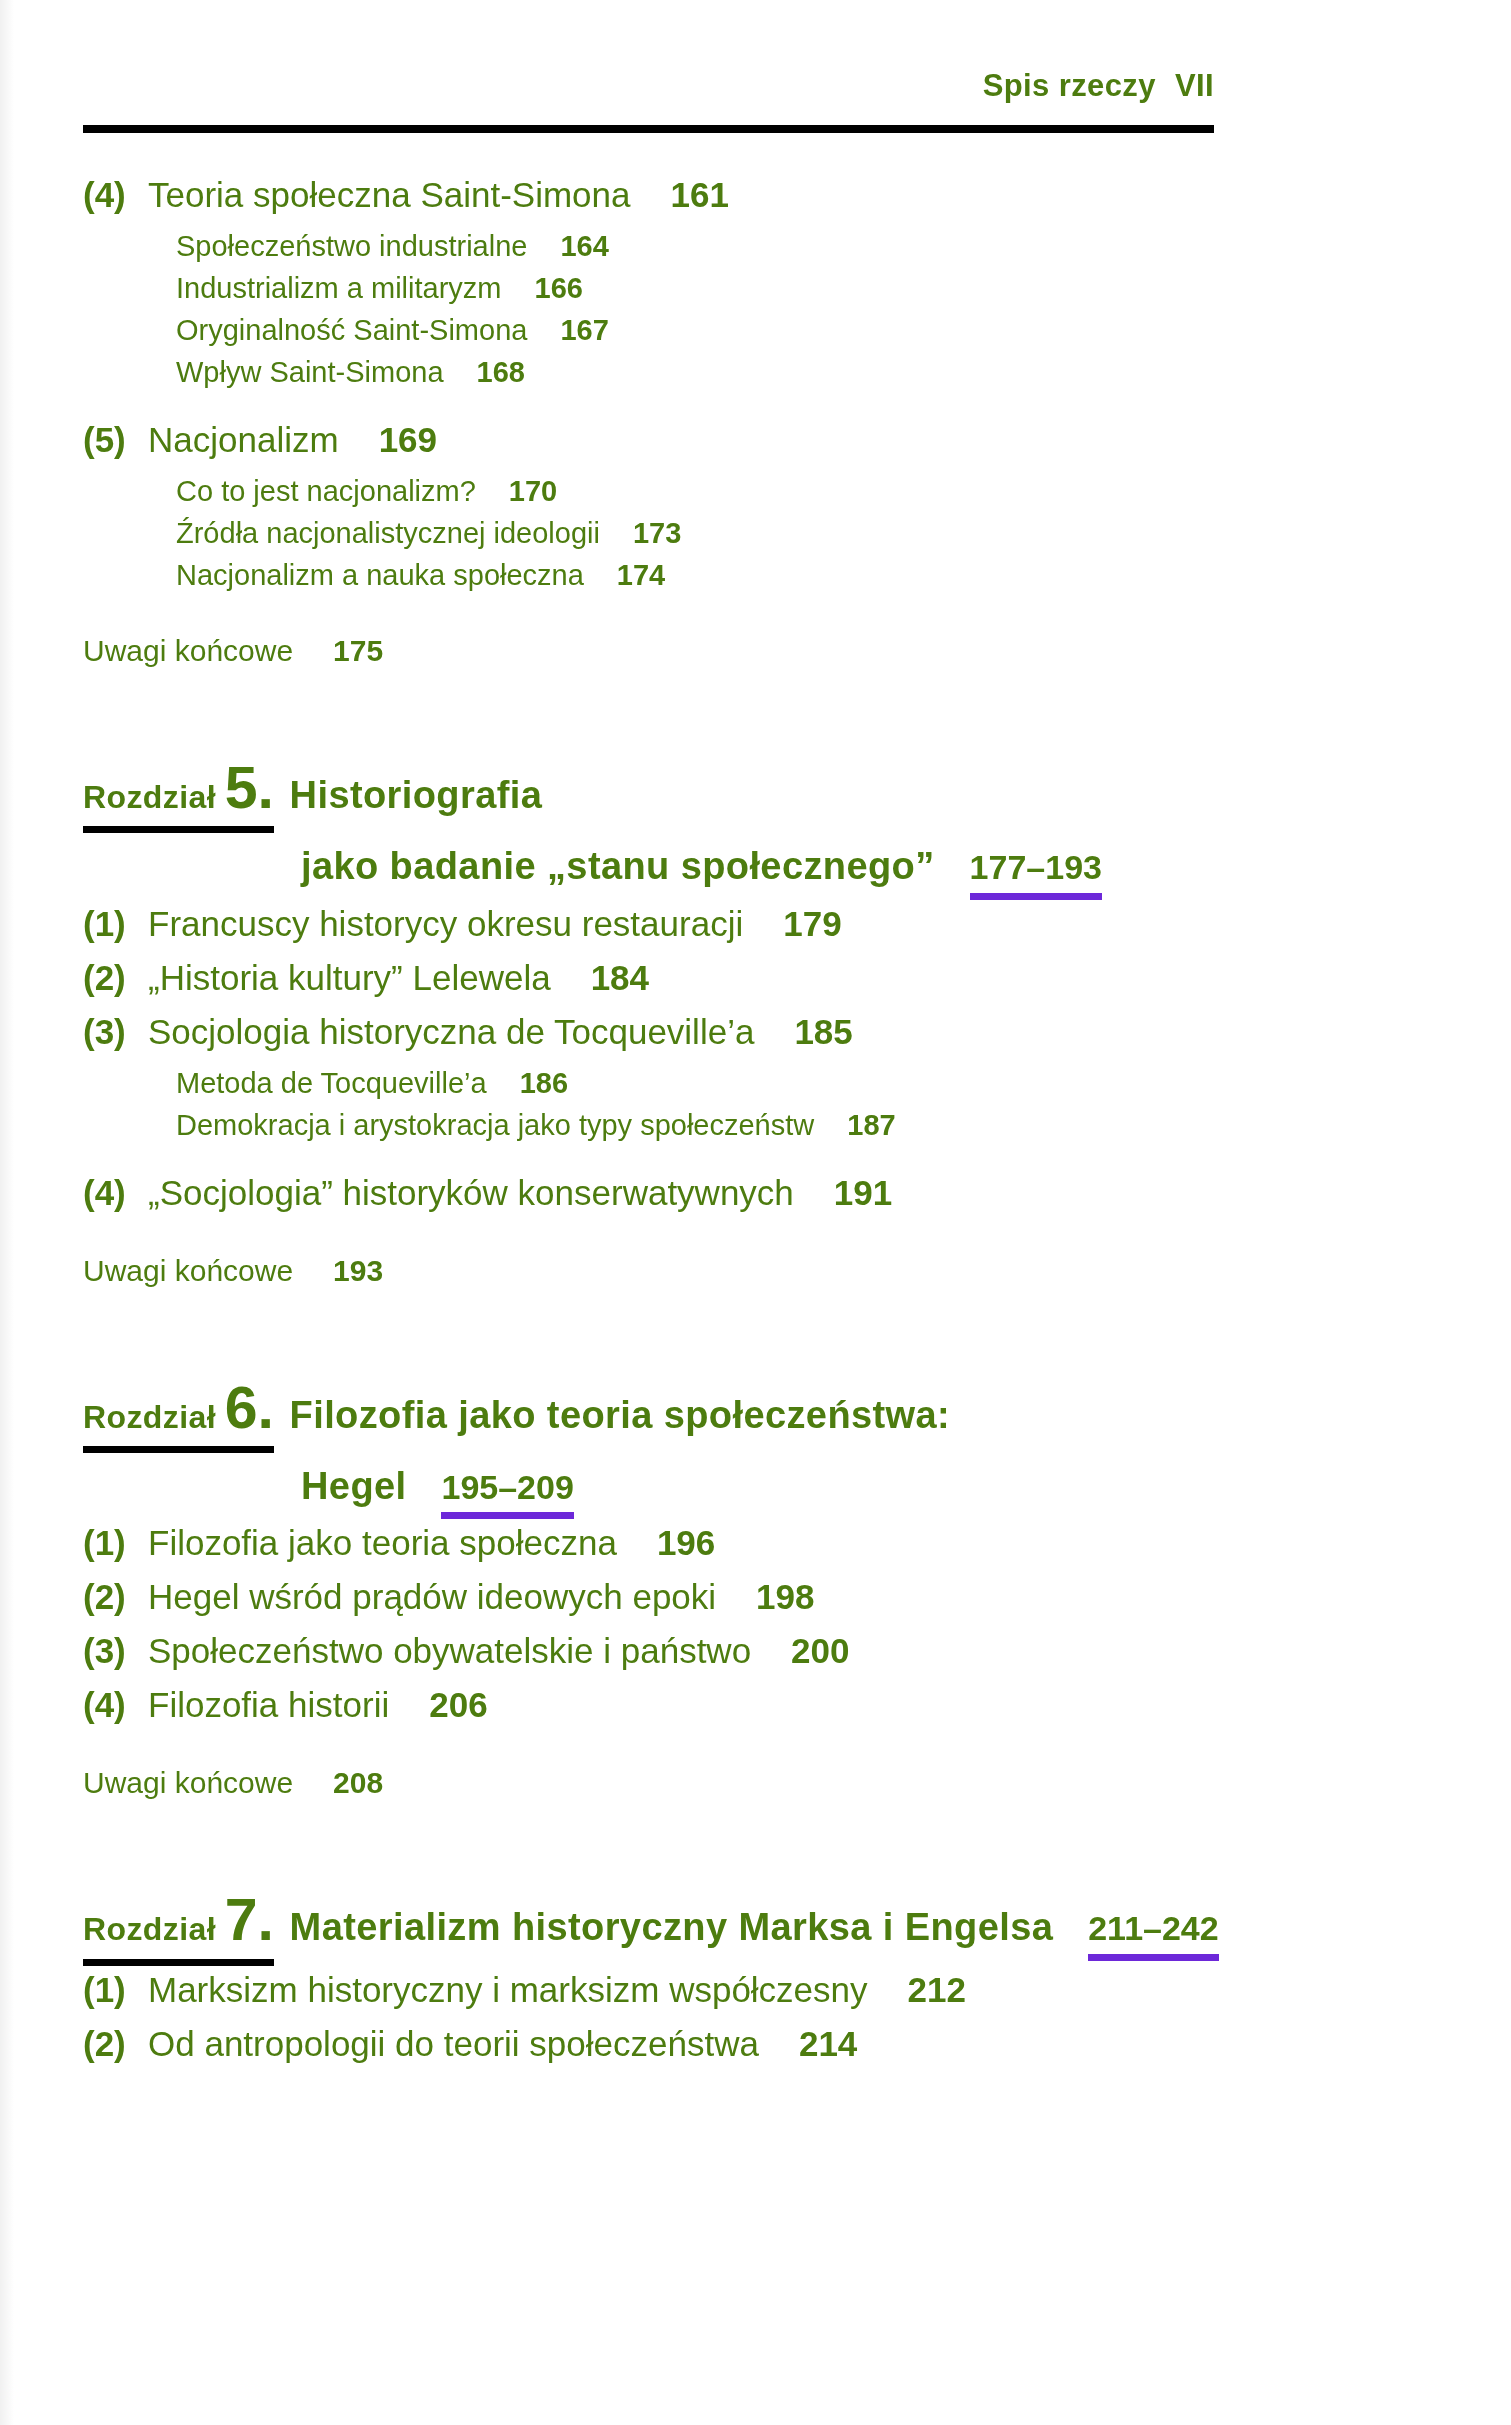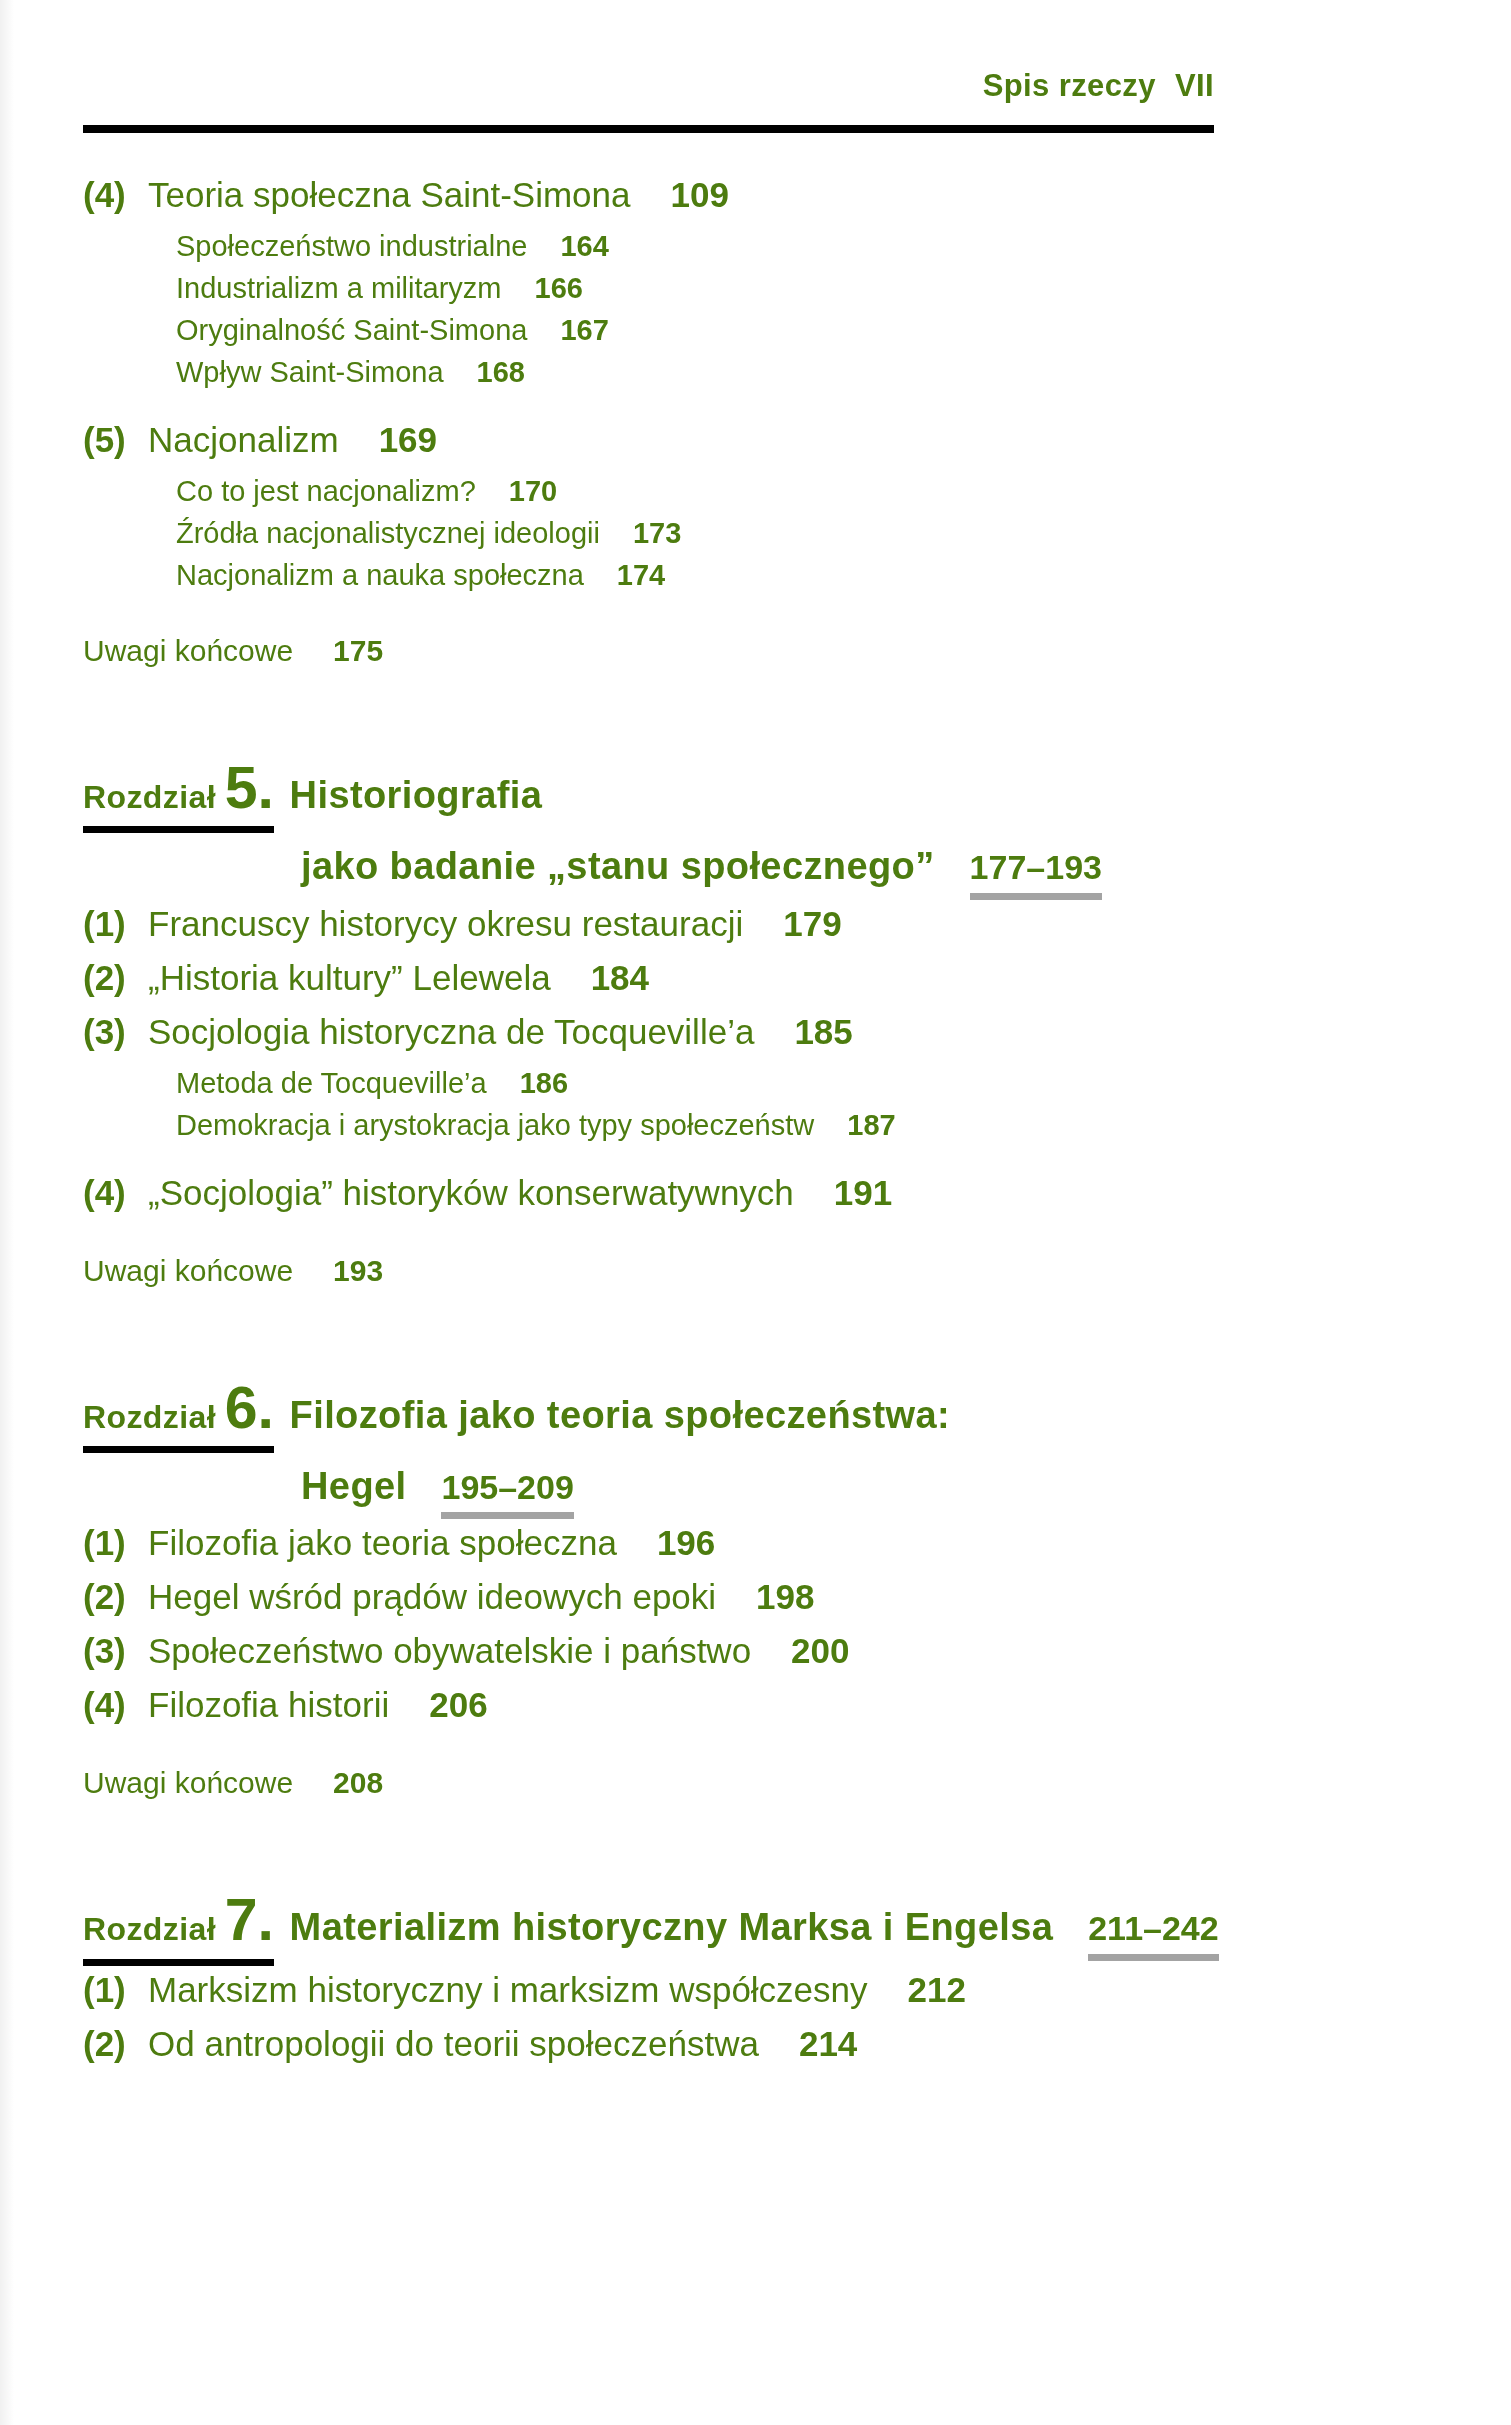--- a/index.html
+++ b/index.html
@@ -72,40 +72,40 @@
   }
   .ch-label { font-size:32px; font-weight:700; letter-spacing:0.4px; }
   .ch-num  { font-size:59px; font-weight:700; margin-left:8.7px; }
   .ch-title { font-size:38px; font-weight:700; margin-left:15.7px; letter-spacing:0.4px; }
   .ch-line2 { margin:12.2px 0 0 218px; white-space:nowrap; }
   .ch-line2 .ch-title2 { font-size:38px; font-weight:700; letter-spacing:0.4px; }
   .ch-pages {
     display:inline-block;
     font-size:34px; font-weight:700;
     margin-left:35px;
-    border-bottom:7px solid #a3a3a3;
+    border-bottom:7px solid #6d28d9;
     padding-bottom:5.2px;
   }
   .chapter .entries { }
 </style>
 </head>
 <body>
 
 <div class="page">
   <div class="content">
 
     <div class="running-head">
       <span>Spis rzeczy</span><span class="roman">VII</span>
     </div>
     <div class="head-rule"></div>
 
     <div class="toc">
 
       <div class="item-l1">
-        <span class="marker">(4)</span><span>Teoria społeczna Saint-Simona</span><span class="pg">109</span>
+        <span class="marker">(4)</span><span>Teoria społeczna Saint-Simona</span><span class="pg">161</span>
       </div>
       <div class="sublist">
         <div class="item-l2"><span>Społeczeństwo industrialne</span><span class="pg">164</span></div>
         <div class="item-l2"><span>Industrializm a militaryzm</span><span class="pg">166</span></div>
         <div class="item-l2"><span>Oryginalność Saint-Simona</span><span class="pg">167</span></div>
         <div class="item-l2"><span>Wpływ Saint-Simona</span><span class="pg">168</span></div>
       </div>
 
       <div class="item-l1">
         <span class="marker">(5)</span><span>Nacjonalizm</span><span class="pg">169</span>

